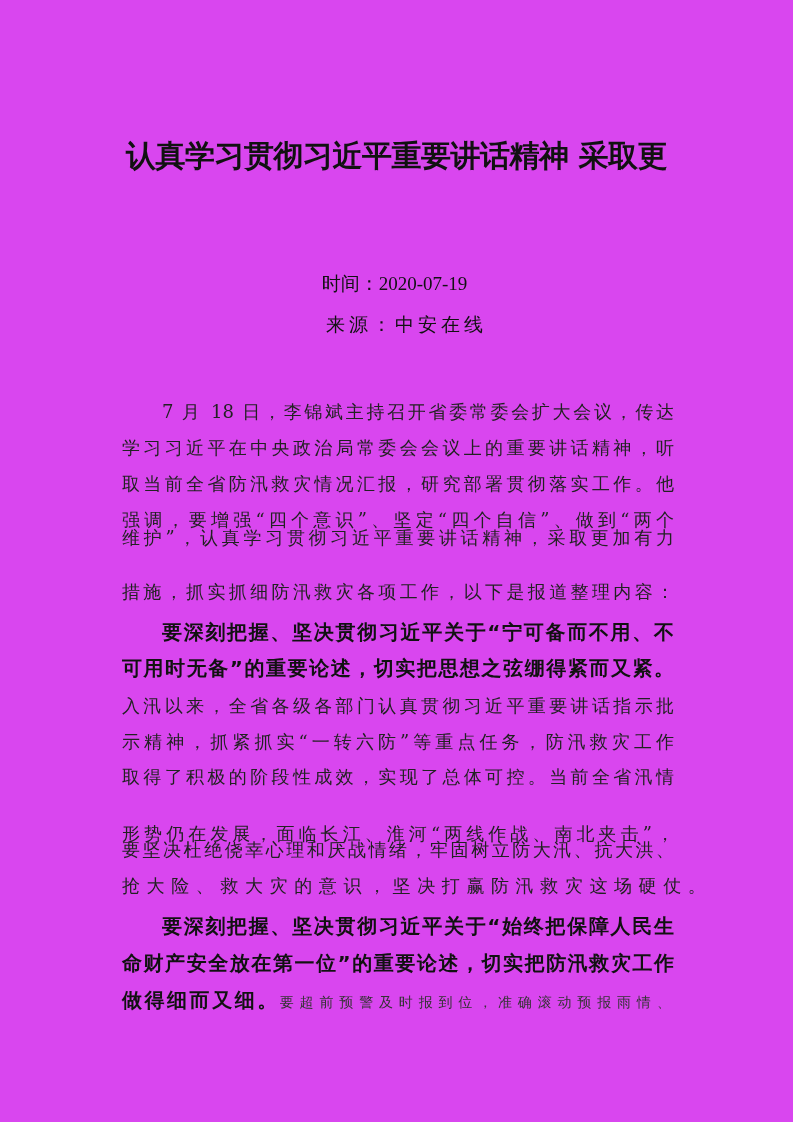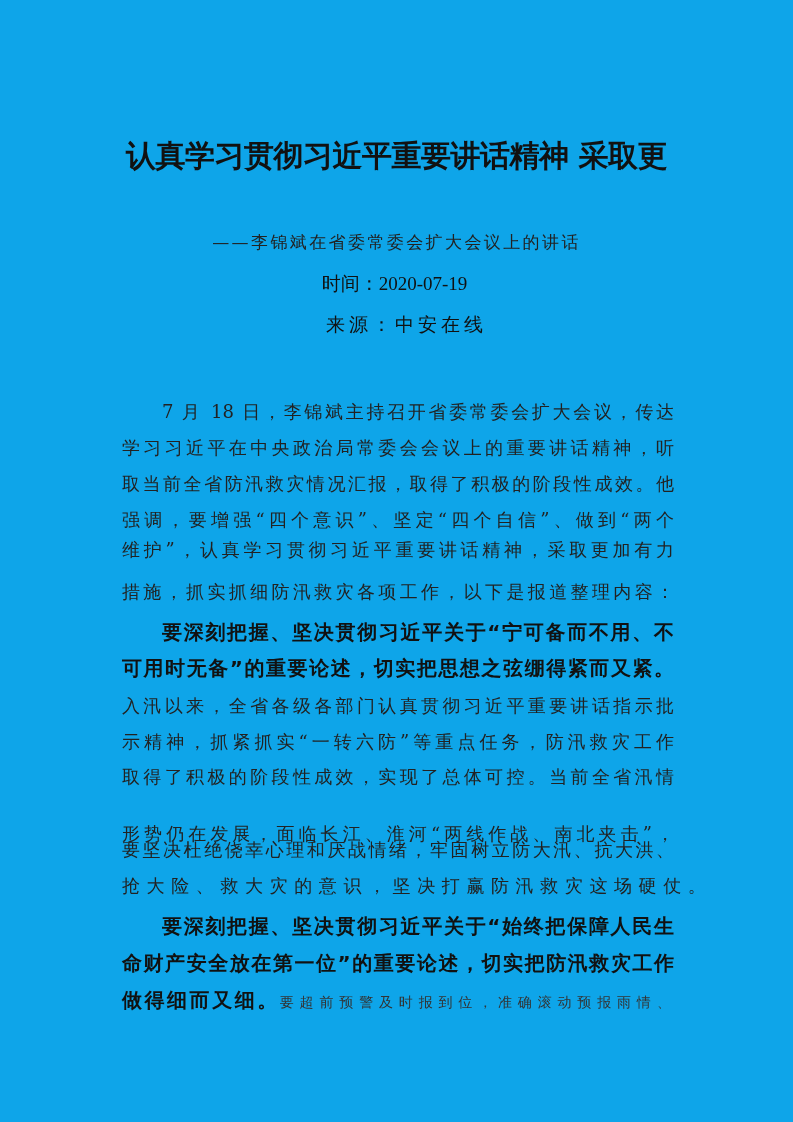--- a/index.html
+++ b/index.html
@@ -1,17 +1,17 @@
 <!DOCTYPE html>
 <html><head>
 <meta charset="utf-8">
 <style>
   html, body { margin: 0; padding: 0; background: #ffffff; }
   body { width: 793px; height: 1122px; position: relative; overflow: hidden; color: #000; }
-  .page { position: absolute; left: 0; top: 0; width: 793px; height: 1122px; background: #0ea5e9; }
+  .page { position: absolute; left: 0; top: 0; width: 793px; height: 1122px; background: #d946ef; }
   .title {
     position: absolute; left: 0; width: 793px; text-align: center;
     font-family: "DejaVu Sans", "Liberation Sans", sans-serif;
     font-weight: bold; font-size: 30px; line-height: 36px; color: #111;
   }
   .title.l1 { top: 138px; letter-spacing: -0.5px; }
   .title.l2 { top: 176px; letter-spacing: -0.5px; }
   .subtitle {
     position: absolute; left: 0; width: 793px; text-align: center; top: 229px;
     font-family: "DejaVu Serif", "Liberation Serif", serif;
@@ -41,35 +41,34 @@
   .mixed { text-align-last: justify; }
   .mixed .normal { font-family: "DejaVu Serif", "Liberation Serif", serif; font-weight: normal; color: #333; letter-spacing: 3.3px; font-size: 14px; }
 </style>
 </head>
 <body>
 
 <div class="page">
 
   <div class="title l1">认真学习贯彻习近平重要讲话精神 采取更</div>
 
-  <div class="subtitle">——李锦斌在省委常委会扩大会议上的讲话</div>
 
   <div class="meta time">
     <span>时间：</span><span class="num">2020-07-19</span>
   </div>
   <div class="meta source">
     <span>来源：</span><span>中安在线</span>
   </div>
 
   <div>
     <div class="body-line indent" style="top:394px;">7 月 18 日，李锦斌主持召开省委常委会扩大会议，传达</div>
     <div class="body-line" style="top:430px;">学习习近平在中央政治局常委会会议上的重要讲话精神，听</div>
-    <div class="body-line" style="top:466px;">取当前全省防汛救灾情况汇报，取得了积极的阶段性成效。他</div>
+    <div class="body-line" style="top:466px;">取当前全省防汛救灾情况汇报，研究部署贯彻落实工作。他</div>
     <div class="body-line" style="top:502px;">强调，要增强“四个意识”、坚定“四个自信”、做到“两个</div>
-    <div class="body-line" style="top:532px;">维护”，认真学习贯彻习近平重要讲话精神，采取更加有力</div>
+    <div class="body-line" style="top:520px;">维护”，认真学习贯彻习近平重要讲话精神，采取更加有力</div>
     <div class="body-line" style="top:574px;">措施，抓实抓细防汛救灾各项工作，以下是报道整理内容：</div>
   </div>
 
   <div>
     <div class="body-line indent bold" style="top:614px;">要深刻把握、坚决贯彻习近平关于“宁可备而不用、不</div>
     <div class="body-line bold" style="top:650px;">可用时无备”的重要论述，切实把思想之弦绷得紧而又紧。</div>
     <div class="body-line" style="top:688px;">入汛以来，全省各级各部门认真贯彻习近平重要讲话指示批</div>
     <div class="body-line" style="top:724px;">示精神，抓紧抓实“一转六防”等重点任务，防汛救灾工作</div>
     <div class="body-line" style="top:760px;font-family:Liberation Mono, monospace;">取得了积极的阶段性成效，实现了总体可控。当前全省汛情</div>
     <div class="body-line" style="top:796px;margin-top:20px;">形势仍在发展，面临长江、淮河“两线作战、南北夹击”，</div>

